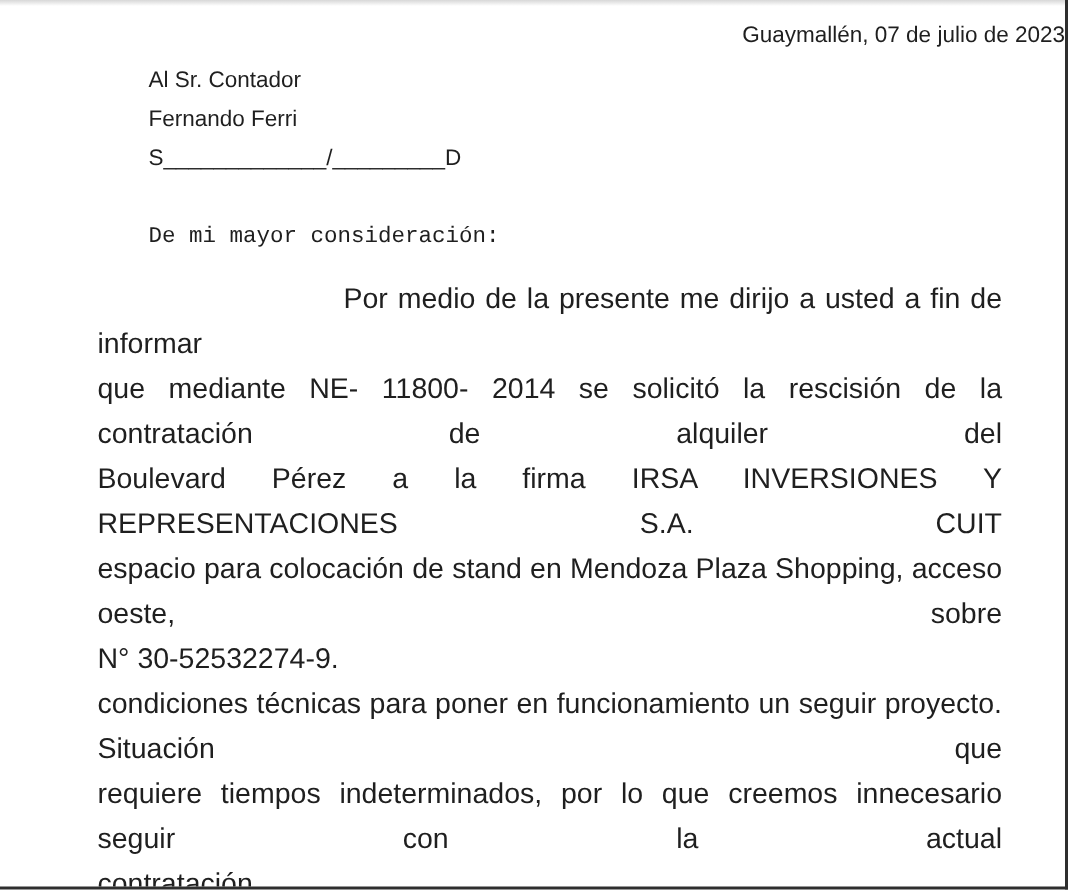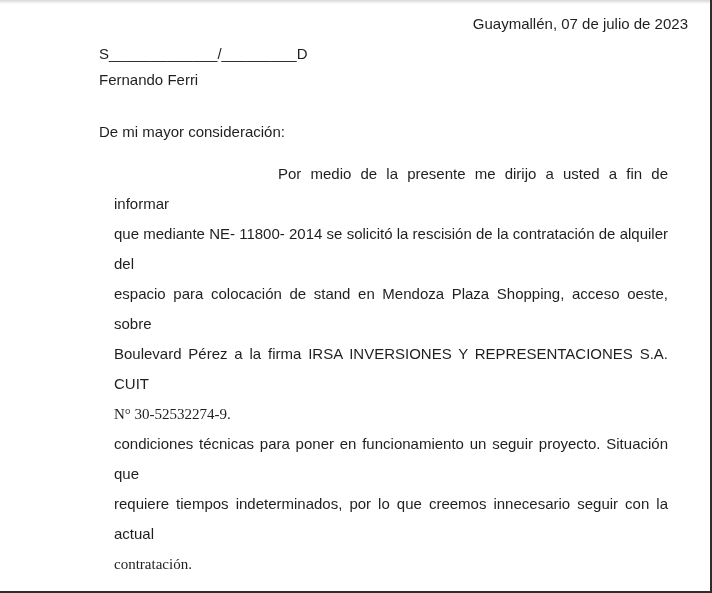--- a/index.html
+++ b/index.html
@@ -16,73 +16,73 @@
     border-bottom: 2px solid #2e2e2e;
   }
   .top-edge {
     position: absolute;
     top: 0; left: 0; right: 0;
     height: 4px;
     background: linear-gradient(to bottom, #d7d7d7, #ffffff);
   }
   .date-line {
     padding-top: 13px;
-    padding-right: 22px;
     text-align: right;
     font-size: 15px;
     line-height: 22px;
   }
   .recipient {
     margin: 6px 0 0 99px;
     font-size: 15px;
     line-height: 26px;
   }
   .salutation {
     margin: 28px 0 0 99px;
     font-size: 15px;
     line-height: 22px;
+    font-family: Liberation Mono, monospace;
   }
   .paragraph {
-    margin: 0 42px 0 114px;
-    font-size: 15px;
+    margin: 0 42px 0 65px;
+    font-size: 19px;
     line-height: 30px;
   }
   .paragraph.first { margin-top: 16px; }
   .line {
     text-align: justify;
     text-align-last: justify;
     white-space: normal;
   }
   .line.last {
     text-align: right;
     text-align-last: left;
-    font-family: Liberation Serif, serif;
   }
   .line.indent1 { text-indent: 164px; }
   .line.indent2 { text-indent: 161px; }
 </style>
 </head>
 <body>
 
 <div class="top-edge"></div>
 
 <div class="date-line">Guaymallén, 07 de julio de 2023</div>
 
 <div class="recipient">
+  <div>Al Sr. Contador</div>
+  <div>Fernando Ferri</div>
   <div>S_____________/_________D</div>
-  <div>Fernando Ferri</div>
 </div>
 
 <div class="salutation">De mi mayor consideración:</div>
 
 <div class="paragraph first">
   <div class="line indent1">Por medio de la presente me dirijo a usted a fin de informar</div>
   <div class="line">que mediante NE- 11800- 2014 se solicitó la rescisión de  la contratación de alquiler  del</div>
+  <div class="line">Boulevard Pérez a la firma IRSA INVERSIONES Y REPRESENTACIONES S.A. CUIT</div>
   <div class="line">espacio para colocación de stand en Mendoza Plaza Shopping, acceso oeste, sobre</div>
-  <div class="line">Boulevard Pérez a la firma IRSA INVERSIONES Y REPRESENTACIONES S.A. CUIT</div>
   <div class="line last">N° 30-52532274-9.</div>
 </div>
 
 <div class="paragraph">
   <div class="line">condiciones técnicas para poner en funcionamiento un seguir proyecto. Situación que</div>
   <div class="line">requiere tiempos indeterminados, por lo que creemos innecesario seguir con la actual</div>
   <div class="line last">contratación.</div>
 </div>
 
 </body></html>

